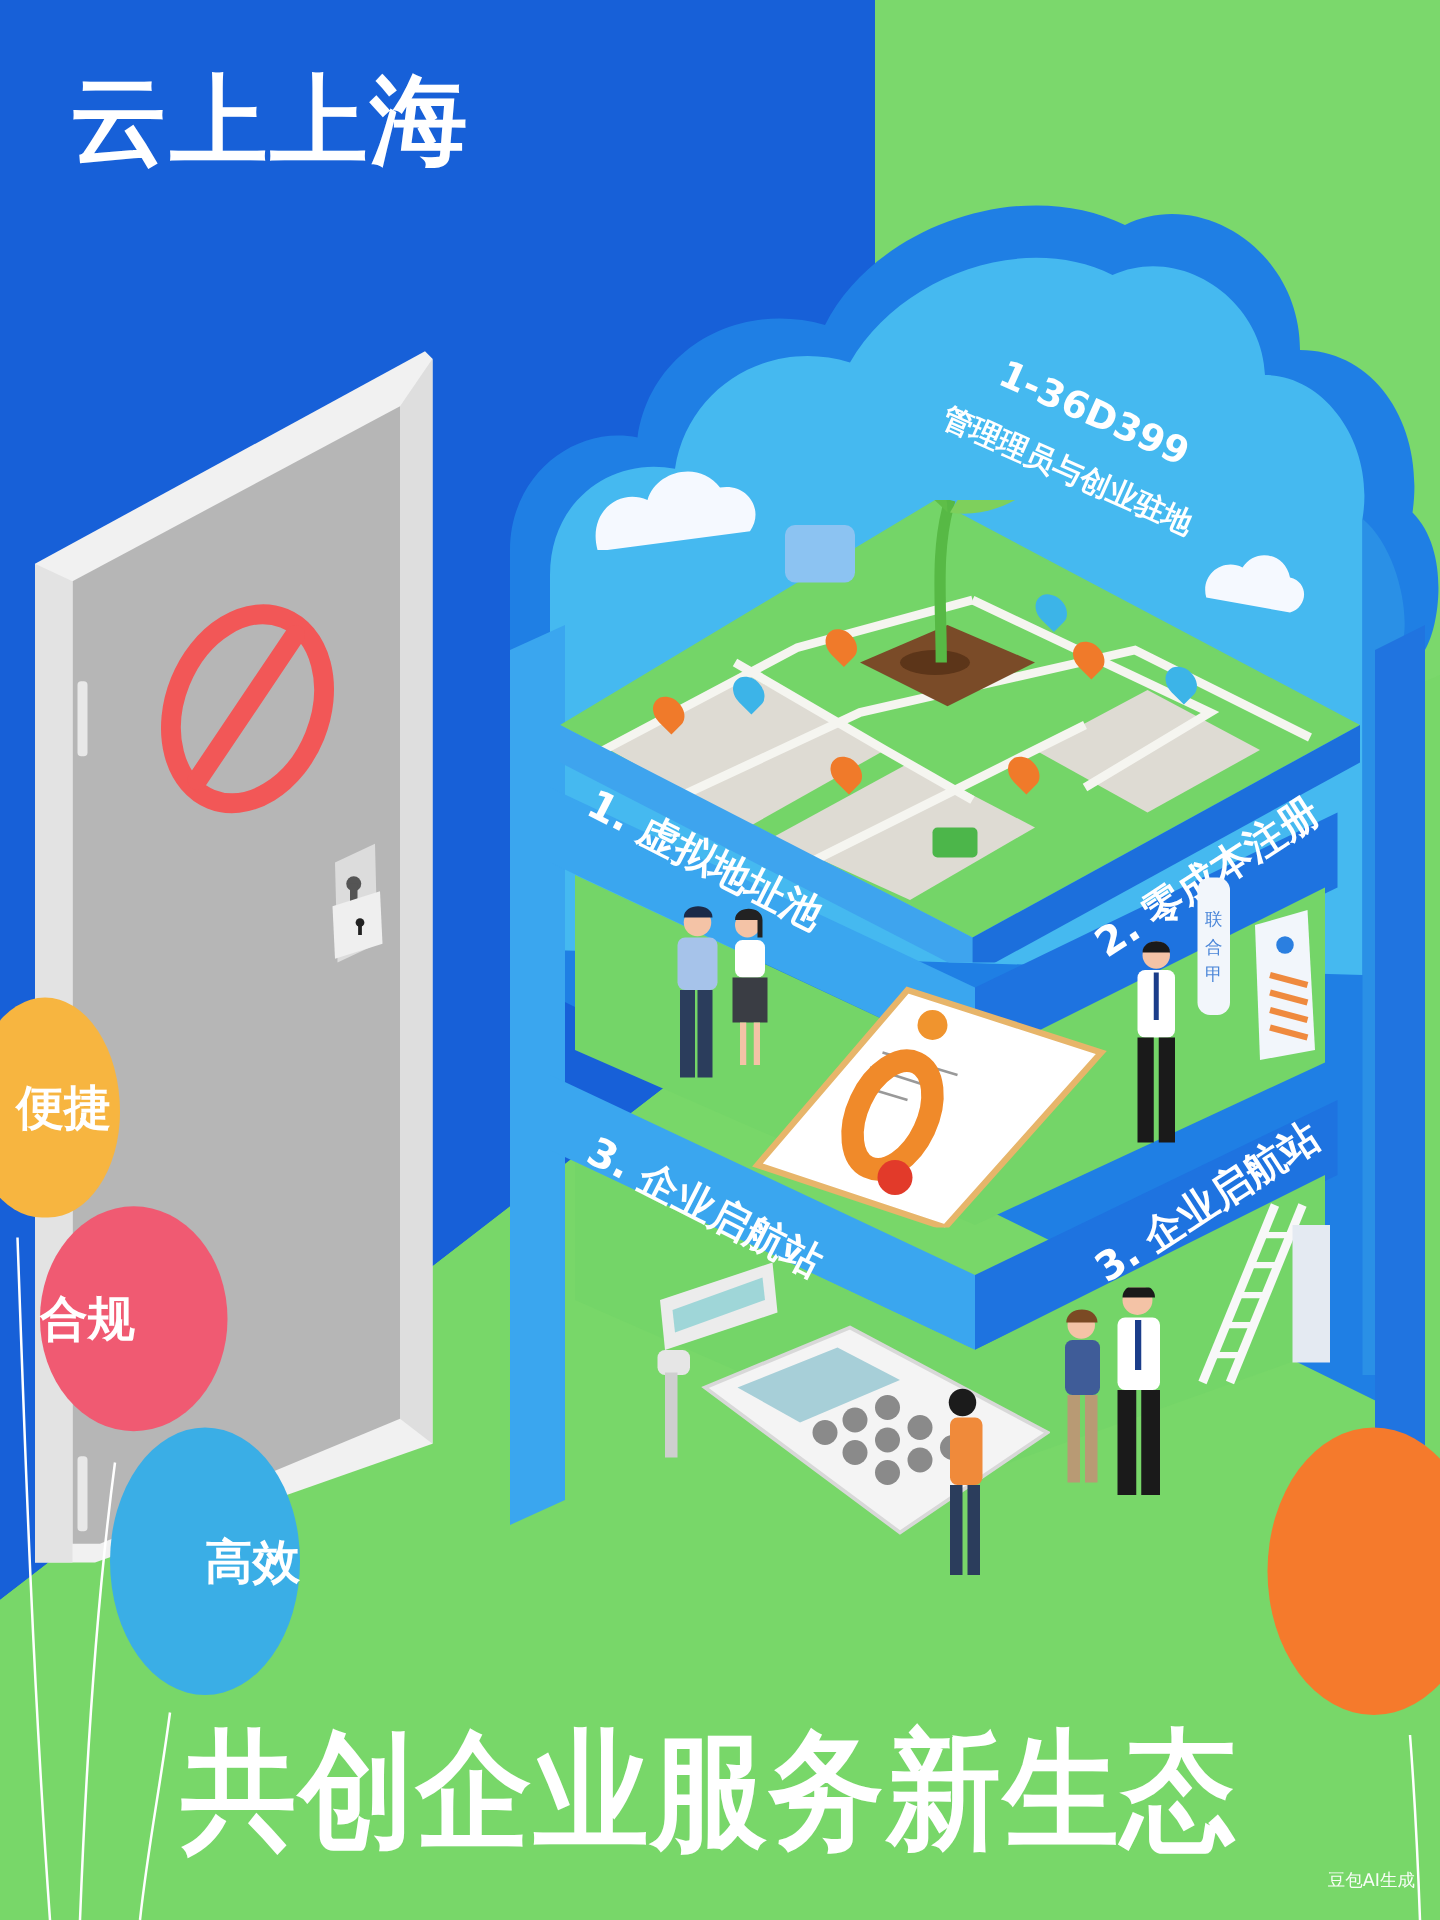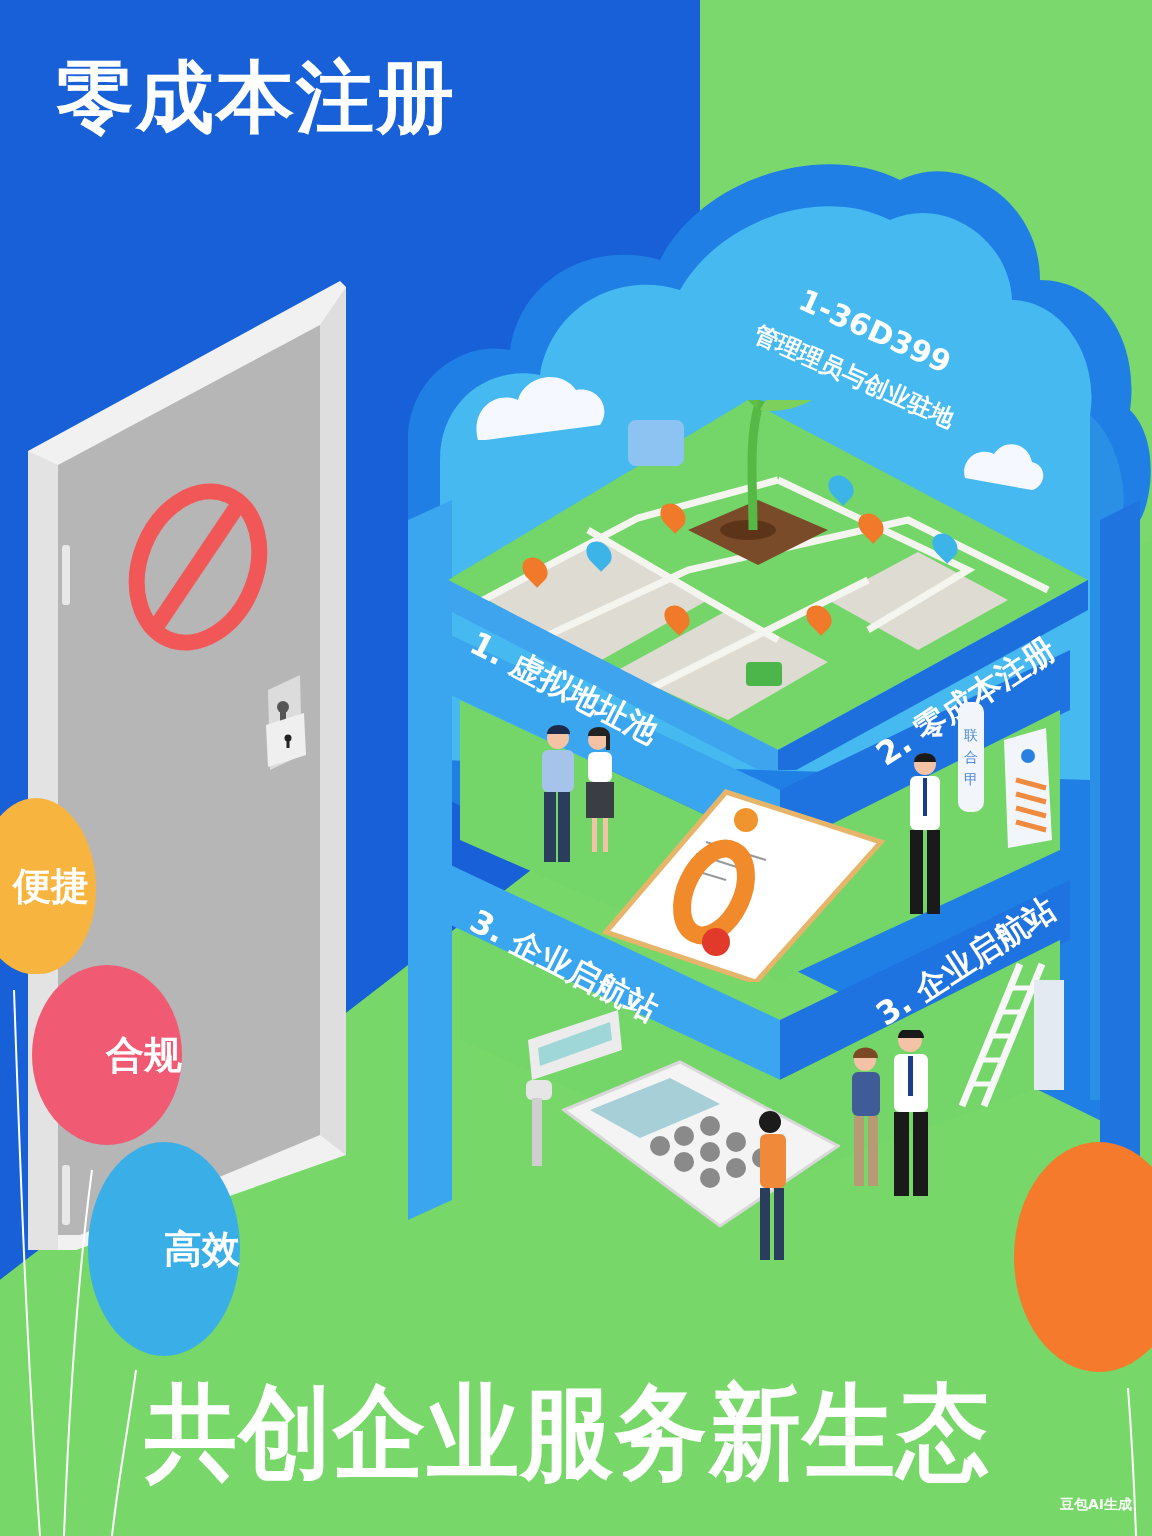--- a/index.html
+++ b/index.html
@@ -14,42 +14,42 @@
   .title-top {
     left: 56px; top: 58px; color: #fff; font-weight: 900; font-size: 78px;
     letter-spacing: 2px; line-height: 1; font-family: "DejaVu Sans", sans-serif;
   }
   .bottom-slogan {
     left: 145px; top: 1382px; color: #fff; font-weight: 900; font-size: 92px;
     letter-spacing: 2px; line-height: 1; white-space: nowrap;
     transform: scaleY(1.12); transform-origin: top left;
   }
   .watermark {
-    right: 20px; bottom: 22px; color: #fff; font-size: 14px; font-weight: bold; opacity: .95;
+    right: 20px; bottom: 22px; color: #fff; font-size: 14px; font-weight: normal; opacity: .95;
   }
   .balloon-label {
     color: #fff; font-weight: bold; font-size: 38px; line-height: 1; white-space: nowrap;
   }
   .rot-text { color: #fff; font-weight: bold; white-space: nowrap; transform-origin: left top; }
   .cloud-text { color: #fff; font-weight: bold; white-space: nowrap; transform-origin: left top; }
 </style>
 </head>
 <body>
 
 <svg class="abs bg-blue-wall" width="1152" height="1536" viewBox="0 0 1152 1536">
   <rect x="0" y="0" width="1152" height="1536" fill="#79d86a"></rect>
 
   <polygon points="0,0 700,0 700,740 0,1280" fill="#1760d8"></polygon>
 
   <polygon points="700,0 1152,0 1152,540 700,740" fill="#7bd86c"></polygon>
 
   <polygon points="0,1280 700,740 1152,540 1152,1536 0,1536" fill="#78d769"></polygon>
 </svg>
 
-<div class="abs title-top">零成本注册</div>
+<div class="abs title-top">云上上海</div>
 
 <svg class="abs" style="left:20px;top:275px" width="340" height="980" viewBox="0 0 340 980">
 
   <polygon points="8,176 320,6 326,12 326,880 56,975 8,975" fill="#f1f1f1"></polygon>
   <polygon points="38,190 300,50 300,860 60,960 38,960" fill="#b6b6b6"></polygon>
   <polygon points="8,176 38,190 38,975 8,975" fill="#e3e3e3"></polygon>
   <polygon points="300,50 326,12 326,880 300,860" fill="#dedede"></polygon>
 
   <rect x="42" y="270" width="8" height="60" rx="3" fill="#e8e8e8"></rect>
   <rect x="42" y="890" width="8" height="60" rx="3" fill="#e8e8e8"></rect>
@@ -256,21 +256,21 @@
 <svg class="abs" style="left:0;top:960px" width="1152" height="576" viewBox="0 0 1152 576">
   <path d="M14,30 C20,200 26,380 40,576" stroke="#ffffff" stroke-width="2" fill="none"></path>
   <path d="M92,210 C80,300 70,420 64,576" stroke="#ffffff" stroke-width="2" fill="none"></path>
   <path d="M136,410 C128,470 118,520 112,576" stroke="#ffffff" stroke-width="2" fill="none"></path>
   <path d="M1128,428 C1132,480 1134,520 1136,576" stroke="#ffffff" stroke-width="2" fill="none"></path>
 </svg>
 
 <div class="abs" style="left:-24px;top:798px;width:120px;height:176px;border-radius:50% 50% 48% 48%/52% 52% 48% 48%;background:#f7b540;display:flex;align-items:center;justify-content:center;">
   <span class="balloon-label" style="margin-left:30px;">便捷</span>
 </div>
-<div class="abs" style="left:32px;top:965px;width:150px;height:180px;border-radius:50%;background:#f05a72;display:flex;align-items:center;justify-content:flex-end;">
+<div class="abs" style="left:32px;top:965px;width:150px;height:180px;border-radius:50%;background:#f05a72;display:flex;align-items:center;justify-content:flex-start;">
   <span class="balloon-label">合规</span>
 </div>
 <div class="abs" style="left:88px;top:1142px;width:152px;height:214px;border-radius:50%;background:#3aaee6;display:flex;align-items:center;justify-content:flex-end;">
   <span class="balloon-label">高效</span>
 </div>
 <div class="abs" style="left:1014px;top:1142px;width:170px;height:230px;border-radius:50%;background:#f57a2c;">
   <span class="balloon-label"></span>
 </div>
 
 <div class="abs bottom-slogan">共创企业服务新生态</div>

